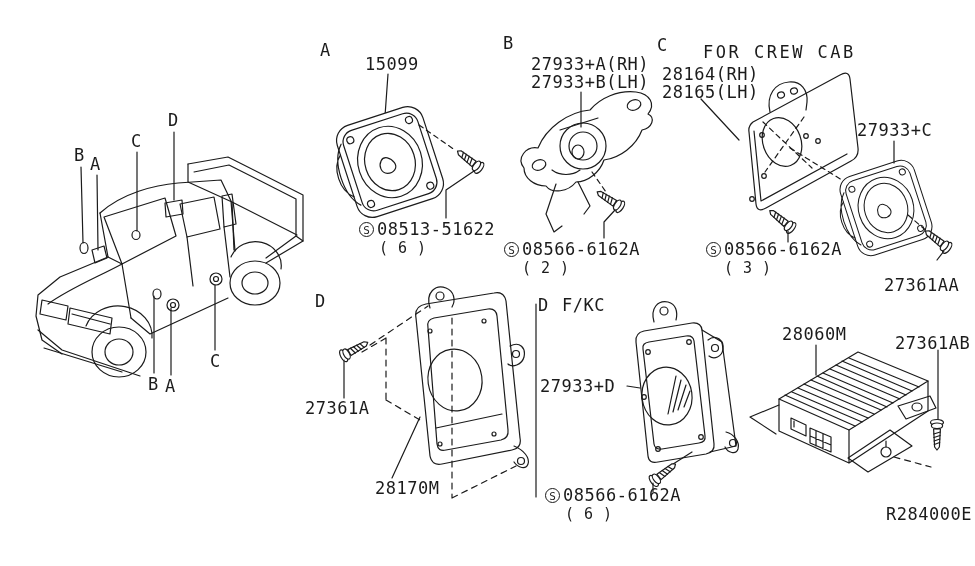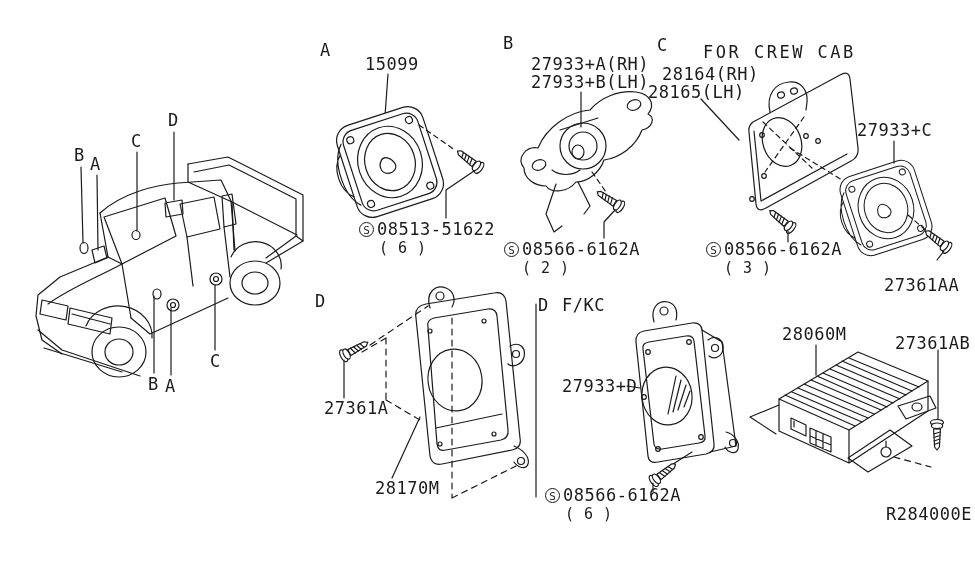--- a/index.html
+++ b/index.html
@@ -228,36 +228,36 @@
   <div class="lbl" style="left:531px;top:74px">27933+B(LH)</div>
   <div class="lbl row" style="left:504px;top:241px">
     <span class="scircle">S</span>
     <span>08566-6162A</span>
   </div>
   <div class="lbl" style="left:522px;top:261px;font-size:15px">( 2 )</div>
 
   <div class="lbl" style="left:657px;top:37px">C</div>
   <div class="lbl wide" style="left:703px;top:44px">FOR CREW CAB</div>
   <div class="lbl" style="left:662px;top:66px">28164(RH)</div>
-  <div class="lbl" style="left:648px;top:84px">28165(LH)</div>
+  <div class="lbl" style="left:662px;top:84px">28165(LH)</div>
   <div class="lbl" style="left:857px;top:122px">27933+C</div>
   <div class="lbl row" style="left:706px;top:241px">
     <span class="scircle">S</span>
     <span>08566-6162A</span>
   </div>
   <div class="lbl" style="left:724px;top:261px;font-size:15px">( 3 )</div>
   <div class="lbl" style="left:884px;top:277px">27361AA</div>
 
   <div class="lbl" style="left:315px;top:293px">D</div>
-  <div class="lbl" style="left:324px;top:400px">27361A</div>
+  <div class="lbl" style="left:305px;top:400px">27361A</div>
   <div class="lbl" style="left:375px;top:480px">28170M</div>
 
   <div class="lbl" style="left:538px;top:297px">D</div>
   <div class="lbl" style="left:562px;top:297px">F/KC</div>
-  <div class="lbl" style="left:562px;top:378px">27933+D</div>
+  <div class="lbl" style="left:540px;top:378px">27933+D</div>
   <div class="lbl row" style="left:545px;top:487px">
     <span class="scircle">S</span>
     <span>08566-6162A</span>
   </div>
   <div class="lbl" style="left:565px;top:507px;font-size:15px">( 6 )</div>
 
   <div class="lbl" style="left:782px;top:326px">28060M</div>
   <div class="lbl" style="left:895px;top:335px">27361AB</div>
 
   <div class="lbl" style="left:886px;top:506px">R284000E</div>

